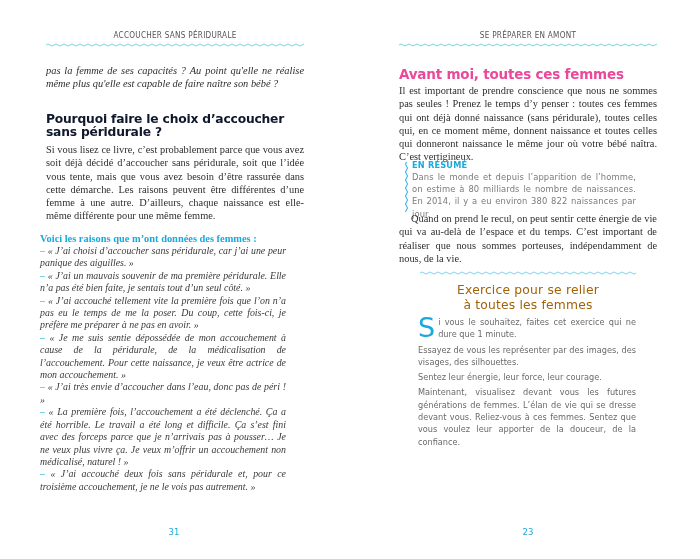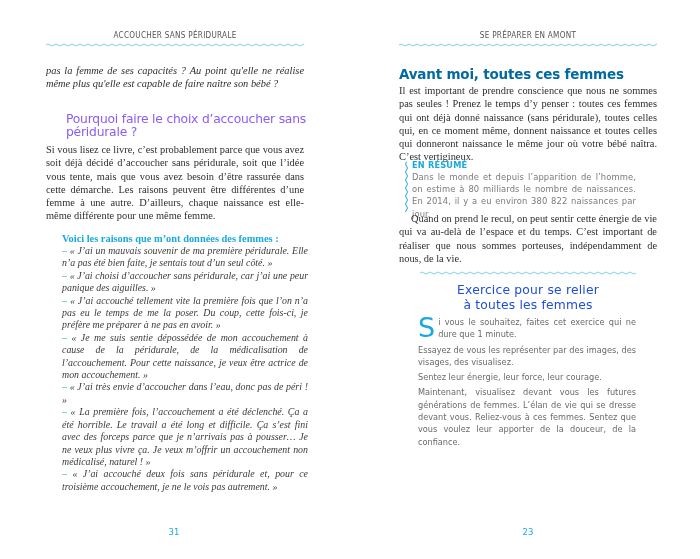--- a/index.html
+++ b/index.html
@@ -27,45 +27,45 @@
   .body-text {
     font-family: "Liberation Serif", serif; font-size: 10.4px; line-height: 13.3px;
     color: #2e2e2e; text-align: justify;
   }
 
   .intro-para { position: absolute; left: 46px; top: 64px; width: 258px; font-style: italic; }
 
   .section-heading {
     position: absolute; left: 46px; top: 113px; width: 258px;
     font-family: "DejaVu Sans", sans-serif; font-size: 12.3px; line-height: 12.5px;
-    color: #8b5cf6; font-weight: normal; letter-spacing: -0.2px; margin-left: 20px;
+    color: #0f172a; font-weight: bold; letter-spacing: -0.2px;
   }
   .section-para { position: absolute; left: 46px; top: 143px; width: 258px; }
 
-  .reasons { position: absolute; left: 62px; top: 232px; width: 246px; }
+  .reasons { position: absolute; left: 40px; top: 232px; width: 246px; }
   .reasons-title {
     font-family: "Liberation Serif", serif; font-weight: bold; font-size: 10.4px;
     color: #1aa9de; line-height: 13px;
   }
   .reason {
     font-family: "Liberation Serif", serif; font-style: italic; font-size: 9.9px;
     line-height: 12.4px; color: #3a3a3a; text-align: justify;
   }
   .reason .dash { color: #1aa9de; font-style: normal; }
 
   .page-number {
     position: absolute; top: 527px; width: 20px; text-align: center;
     font-family: "DejaVu Sans", sans-serif; font-size: 8.5px; color: #1aa9de;
   }
   .page-left .page-number { left: 164px; }
   .page-right .page-number { left: 168px; }
 
   .right-heading {
     position: absolute; left: 49px; top: 66px; width: 262px;
-    font-family: "DejaVu Sans", sans-serif; font-size: 13.5px; color: #0369a1;
+    font-family: "DejaVu Sans", sans-serif; font-size: 13.5px; color: #ec4899;
     letter-spacing: -0.2px;
   }
   .right-para { position: absolute; left: 49px; top: 84px; width: 258px; }
 
   .resume { position: absolute; left: 54px; top: 160px; width: 232px; padding-left: 8px; }
   .resume-bar { position: absolute; left: 0; top: 2px; width: 5px; height: 50px; }
   .resume-title {
     font-family: "DejaVu Sans", sans-serif; font-size: 8.2px; font-weight: bold;
     color: #1aa9de; line-height: 11px; letter-spacing: 0.2px;
   }
@@ -74,21 +74,21 @@
     color: #7a7a7a; text-align: justify; letter-spacing: 0.1px;
   }
 
   .right-para2 { position: absolute; left: 49px; top: 212px; width: 258px; }
   .indent { text-indent: 12px; }
 
   .exercise-wave { position: absolute; left: 70px; top: 271px; width: 216px; height: 4px; }
   .exercise-title {
     position: absolute; left: 49px; top: 283px; width: 258px; text-align: center;
     font-family: "DejaVu Sans", sans-serif; font-size: 12.3px; line-height: 15px;
-    color: #1d4ed8; letter-spacing: 0.2px;
+    color: #a16207; letter-spacing: 0.2px;
   }
   .exercise-body { position: absolute; left: 68px; top: 316px; width: 218px; }
   .ex-p {
     font-family: "DejaVu Sans", sans-serif; font-size: 8.2px; line-height: 12.3px;
     color: #6a6a6a; text-align: justify; margin-bottom: 3px;
   }
   .dropcap {
     float: left; font-family: "DejaVu Sans", sans-serif; font-size: 27px;
     line-height: 22px; color: #1aa9de; margin-right: 3px; margin-top: 1px;
   }
@@ -102,22 +102,22 @@
     <path d="M0 2 Q2 0 4 2 T8 2 T12 2 T16 2 T20 2 T24 2 T28 2 T32 2 T36 2 T40 2 T44 2 T48 2 T52 2 T56 2 T60 2 T64 2 T68 2 T72 2 T76 2 T80 2 T84 2 T88 2 T92 2 T96 2 T100 2 T104 2 T108 2 T112 2 T116 2 T120 2 T124 2 T128 2 T132 2 T136 2 T140 2 T144 2 T148 2 T152 2 T156 2 T160 2 T164 2 T168 2 T172 2 T176 2 T180 2 T184 2 T188 2 T192 2 T196 2 T200 2 T204 2 T208 2 T212 2 T216 2 T220 2 T224 2 T228 2 T232 2 T236 2 T240 2 T244 2 T248 2 T252 2 T256 2 T260 2" fill="none" stroke="#7fd3ea" stroke-width="1"></path>
   </svg>
 
   <p class="body-text intro-para">pas la femme de ses capacités ? Au point qu'elle ne réalise même plus qu'elle est capable de faire naître son bébé ?</p>
 
   <h2 class="section-heading">Pourquoi faire le choix d’accoucher sans péridurale ?</h2>
   <p class="body-text section-para">Si vous lisez ce livre, c’est probablement parce que vous avez soit déjà décidé d’accoucher sans péridurale, soit que l’idée vous tente, mais que vous avez besoin d’être rassurée dans cette démarche. Les raisons peuvent être différentes d’une femme à une autre. D’ailleurs, chaque naissance est elle-même différente pour une même femme.</p>
 
   <div class="reasons">
     <div class="reasons-title">Voici les raisons que m’ont données des femmes :</div>
+    <p class="reason"><span class="dash">– </span><span>« J’ai choisi d’accoucher sans péridurale, car j’ai une peur panique des aiguilles. »</span></p>
     <p class="reason"><span class="dash">– </span><span>« J’ai un mauvais souvenir de ma première péridurale. Elle n’a pas été bien faite, je sentais tout d’un seul côté. »</span></p>
-    <p class="reason"><span class="dash">– </span><span>« J’ai choisi d’accoucher sans péridurale, car j’ai une peur panique des aiguilles. »</span></p>
     <p class="reason"><span class="dash">– </span><span>« J’ai accouché tellement vite la première fois que l’on n’a pas eu le temps de me la poser. Du coup, cette fois-ci, je préfère me préparer à ne pas en avoir. »</span></p>
     <p class="reason"><span class="dash">– </span><span>« Je me suis sentie dépossédée de mon accouchement à cause de la péridurale, de la médicalisation de l’accouchement. Pour cette naissance, je veux être actrice de mon accouchement. »</span></p>
     <p class="reason"><span class="dash">– </span><span>« J’ai très envie d’accoucher dans l’eau, donc pas de péri ! »</span></p>
     <p class="reason"><span class="dash">– </span><span>« La première fois, l’accouchement a été déclenché. Ça a été horrible. Le travail a été long et difficile. Ça s’est fini avec des forceps parce que je n’arrivais pas à pousser… Je ne veux plus vivre ça. Je veux m’offrir un accouchement non médicalisé, naturel ! »</span></p>
     <p class="reason"><span class="dash">– </span><span>« J’ai accouché deux fois sans péridurale et, pour ce troisième accouchement, je ne le vois pas autrement. »</span></p>
   </div>
 
   <div class="page-number">31</div>
 </div>
 
@@ -144,19 +144,19 @@
     <path d="M0 2 Q2 0 4 2 T8 2 T12 2 T16 2 T20 2 T24 2 T28 2 T32 2 T36 2 T40 2 T44 2 T48 2 T52 2 T56 2 T60 2 T64 2 T68 2 T72 2 T76 2 T80 2 T84 2 T88 2 T92 2 T96 2 T100 2 T104 2 T108 2 T112 2 T116 2 T120 2 T124 2 T128 2 T132 2 T136 2 T140 2 T144 2 T148 2 T152 2 T156 2 T160 2 T164 2 T168 2 T172 2 T176 2 T180 2 T184 2 T188 2 T192 2 T196 2 T200 2 T204 2 T208 2 T212 2 T216 2 T220 2" fill="none" stroke="#7fd3ea" stroke-width="1"></path>
   </svg>
 
   <div class="exercise-title">
     <div>Exercice pour se relier</div>
     <div>à toutes les femmes</div>
   </div>
 
   <div class="exercise-body">
     <p class="ex-p"><span class="dropcap">S</span><span>i vous le souhaitez, faites cet exercice qui ne dure que 1 minute.</span></p>
-    <p class="ex-p">Essayez de vous les représenter par des images, des visages, des visualisez.</p>
+    <p class="ex-p">Essayez de vous les représenter par des images, des visages, des silhouettes.</p>
     <p class="ex-p">Sentez leur énergie, leur force, leur courage.</p>
     <p class="ex-p">Maintenant, visualisez devant vous les futures générations de femmes. L’élan de vie qui se dresse devant vous. Reliez-vous à ces femmes. Sentez que vous voulez leur apporter de la douceur, de la confiance.</p>
   </div>
 
   <div class="page-number">23</div>
 </div>
 
 </body></html>

